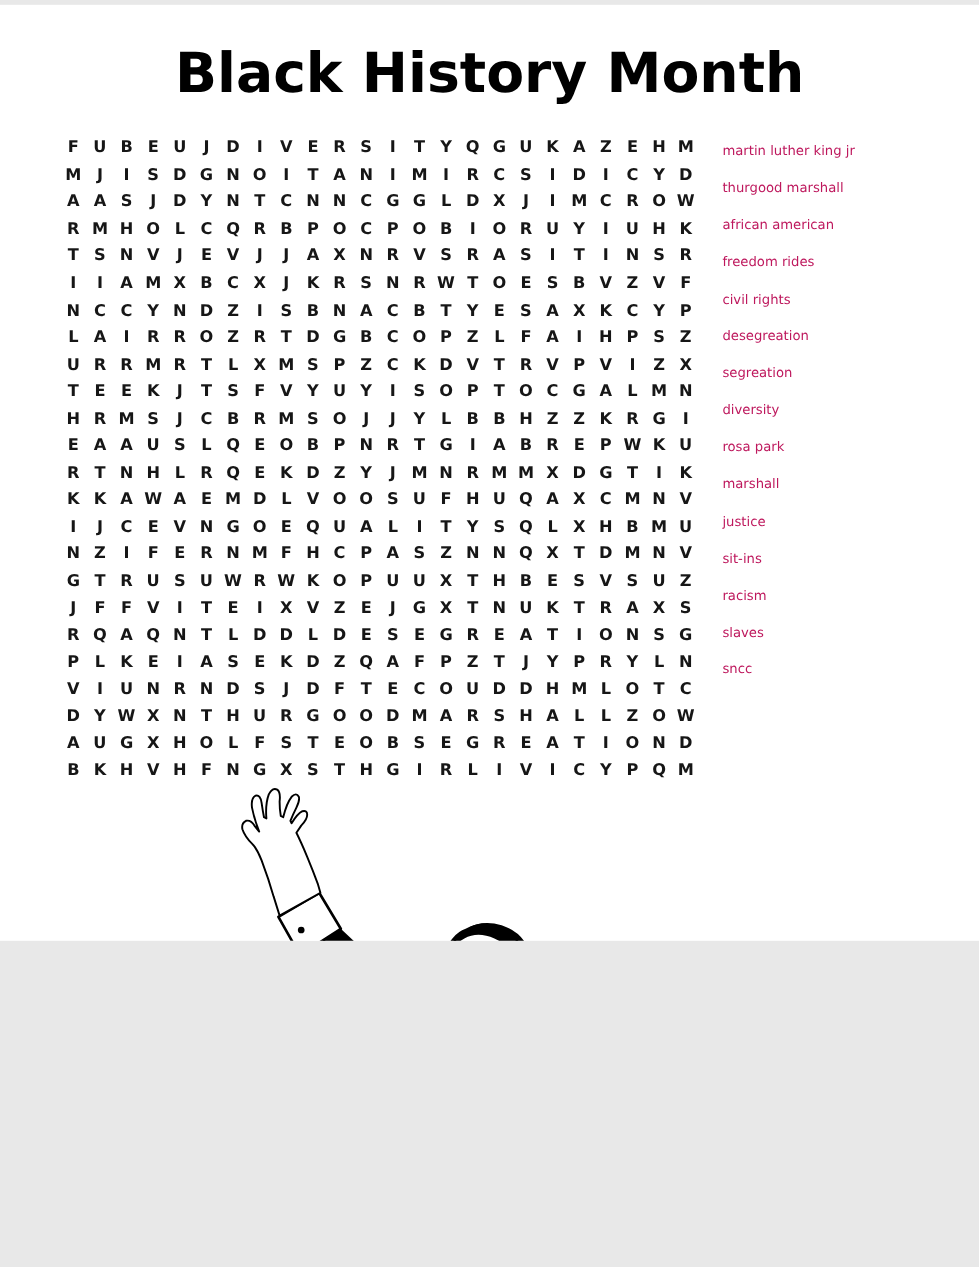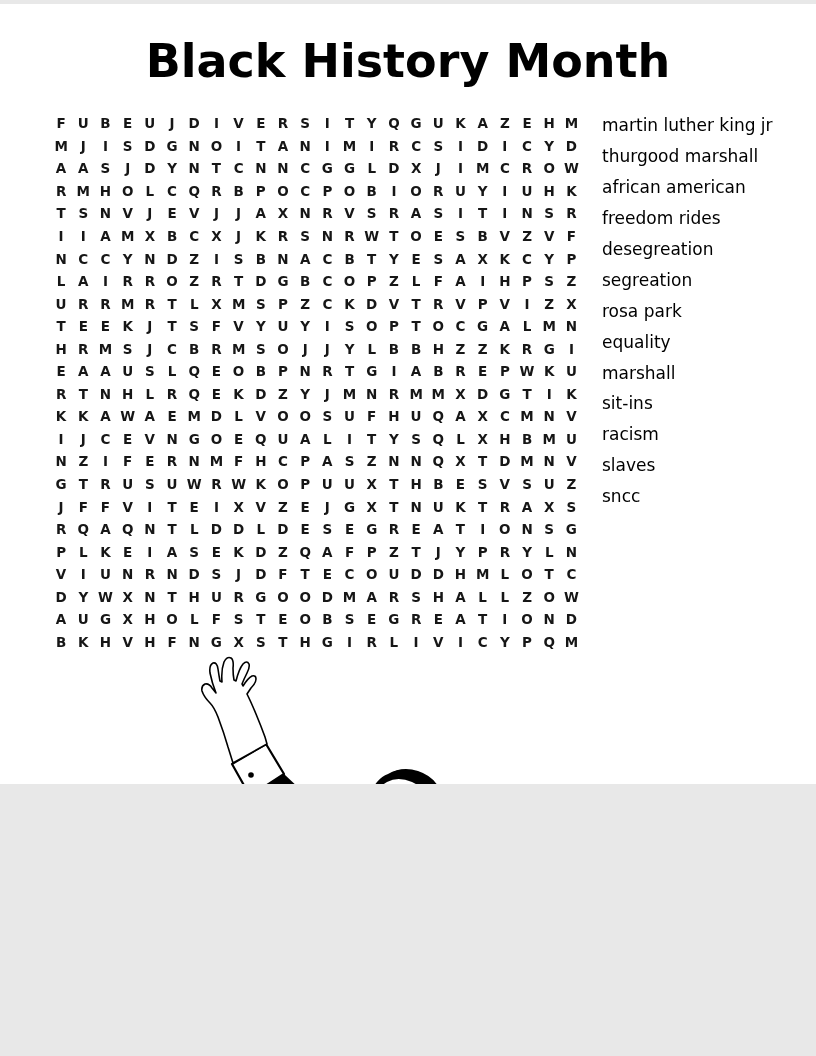--- a/index.html
+++ b/index.html
@@ -24,21 +24,21 @@
   .cell {
     display:flex; align-items:center; justify-content:center;
     font-size:13.5px; font-weight:600; color:#161616;
   }
   .wordlist {
     position:absolute; left:602px; top:106px;
     list-style:none; margin:0; padding:0;
   }
   .wordlist li {
     height:30.9px; display:flex; align-items:center;
-    font-size:17px; color:#000000; white-space:nowrap;
+    font-size:11px; color:#be185d; white-space:nowrap;
   }
   .illustration {
     position:absolute; left:170px; top:645px; width:300px; height:315px;
   }
   .illustration svg { display:block; width:100%; height:100%; }
 </style>
 </head>
 <body>
 
 <div class="page">
@@ -622,25 +622,27 @@
       <span class="cell">P</span>
       <span class="cell">Q</span>
       <span class="cell">M</span>
     </div>
 
   <ul class="wordlist" id="wordlist">
       <li>martin luther king jr</li>
       <li>thurgood marshall</li>
       <li>african american</li>
       <li>freedom rides</li>
+      <li>civil rights</li>
       <li>desegreation</li>
       <li>segreation</li>
+      <li>diversity</li>
       <li>rosa park</li>
-      <li>equality</li>
       <li>marshall</li>
+      <li>justice</li>
       <li>sit-ins</li>
       <li>racism</li>
       <li>slaves</li>
       <li>sncc</li>
     </ul>
 
   <div class="illustration">
     <svg viewBox="170 645 300 315" xmlns="http://www.w3.org/2000/svg">
 
       <rect x="177" y="791" width="281" height="159" fill="#ffffff" stroke="#000000" stroke-width="4"></rect>

